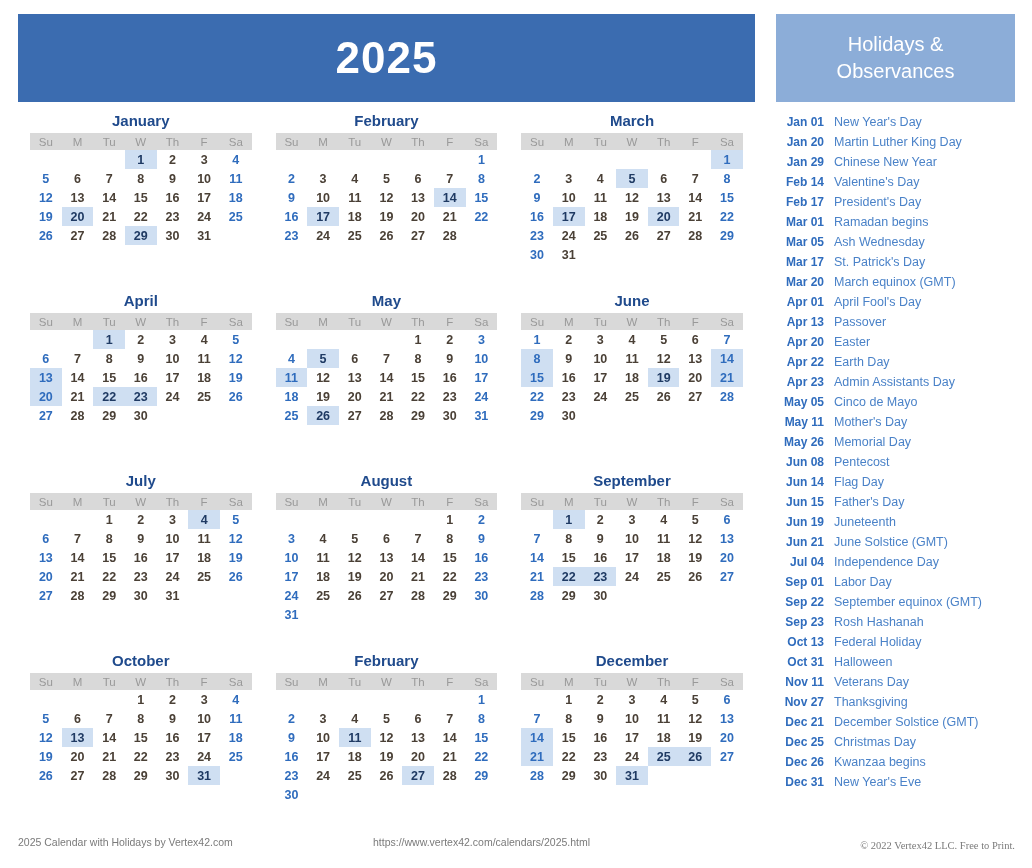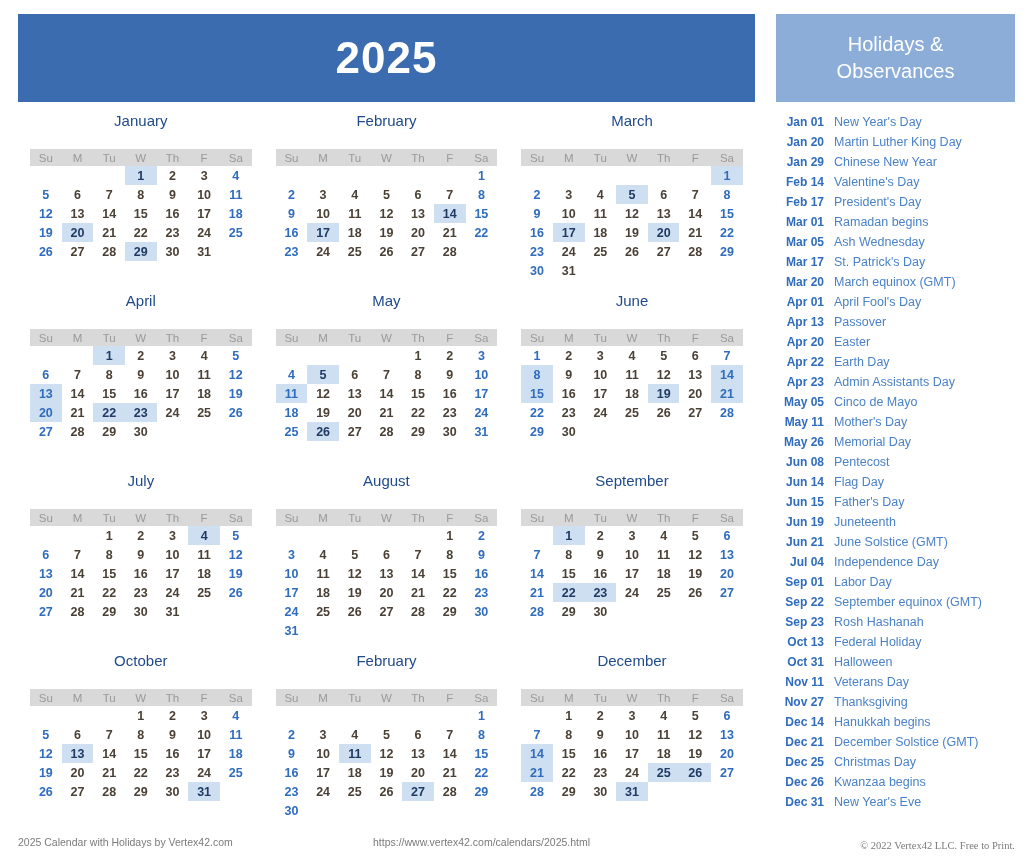--- a/index.html
+++ b/index.html
@@ -80,23 +80,23 @@
   .month {
     width: 245.6px;
     height: 180px;
     box-sizing: border-box;
     padding: 0 12px;
   }
   .month-name {
     text-align: center;
     color: #1f4a8c;
     font-size: 15px;
-    font-weight: normal;
+    font-weight: bold;
     line-height: 22px;
-    padding-bottom: 17px;
+    padding-bottom: 1px;
   }
   table.month-table {
     width: 100%;
     border-collapse: collapse;
     table-layout: fixed;
   }
   table.month-table th {
     background: #d9d9d9;
     color: #999999;
     font-size: 11.5px;
@@ -1100,24 +1100,20 @@
       </div>
       <div class="holiday-row">
         <span class="holiday-date">Nov 11</span>
         <span class="holiday-name">Veterans Day</span>
       </div>
       <div class="holiday-row">
         <span class="holiday-date">Nov 27</span>
         <span class="holiday-name">Thanksgiving</span>
       </div>
       <div class="holiday-row">
-        <span class="holiday-date">Dec 14</span>
-        <span class="holiday-name">Hanukkah begins</span>
-      </div>
-      <div class="holiday-row">
         <span class="holiday-date">Dec 21</span>
         <span class="holiday-name">December Solstice (GMT)</span>
       </div>
       <div class="holiday-row">
         <span class="holiday-date">Dec 25</span>
         <span class="holiday-name">Christmas Day</span>
       </div>
       <div class="holiday-row">
         <span class="holiday-date">Dec 26</span>
         <span class="holiday-name">Kwanzaa begins</span>

